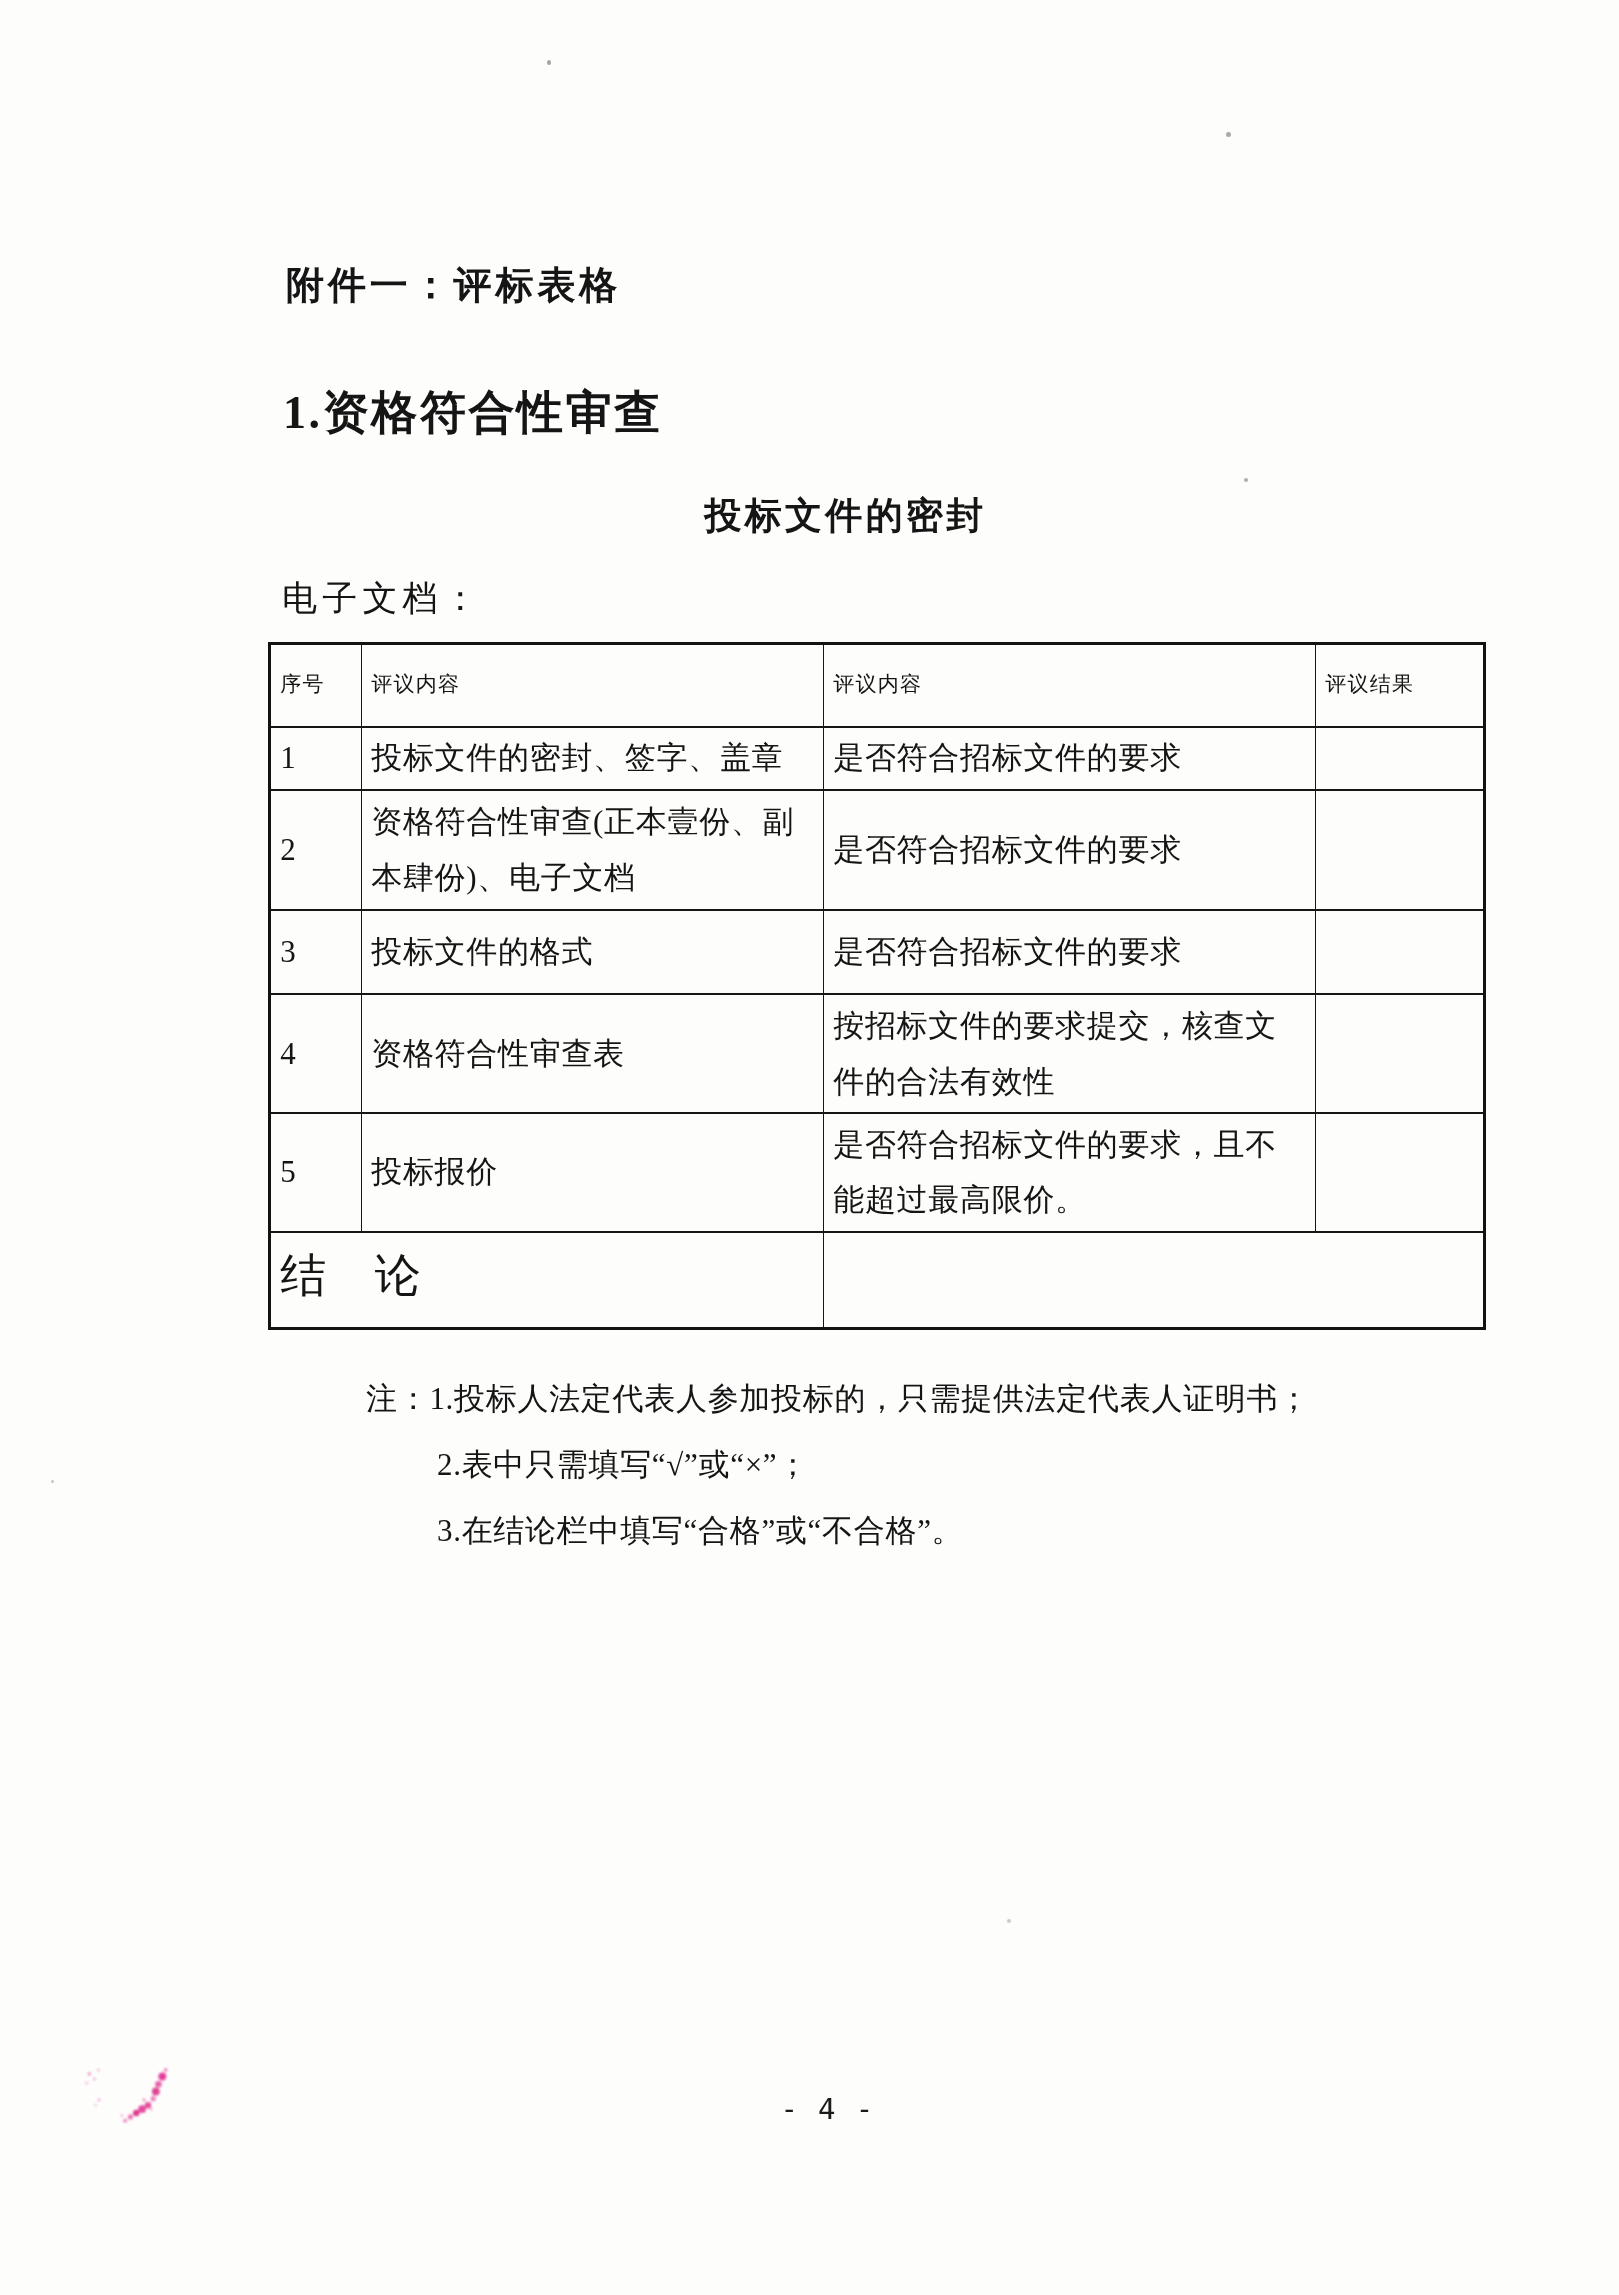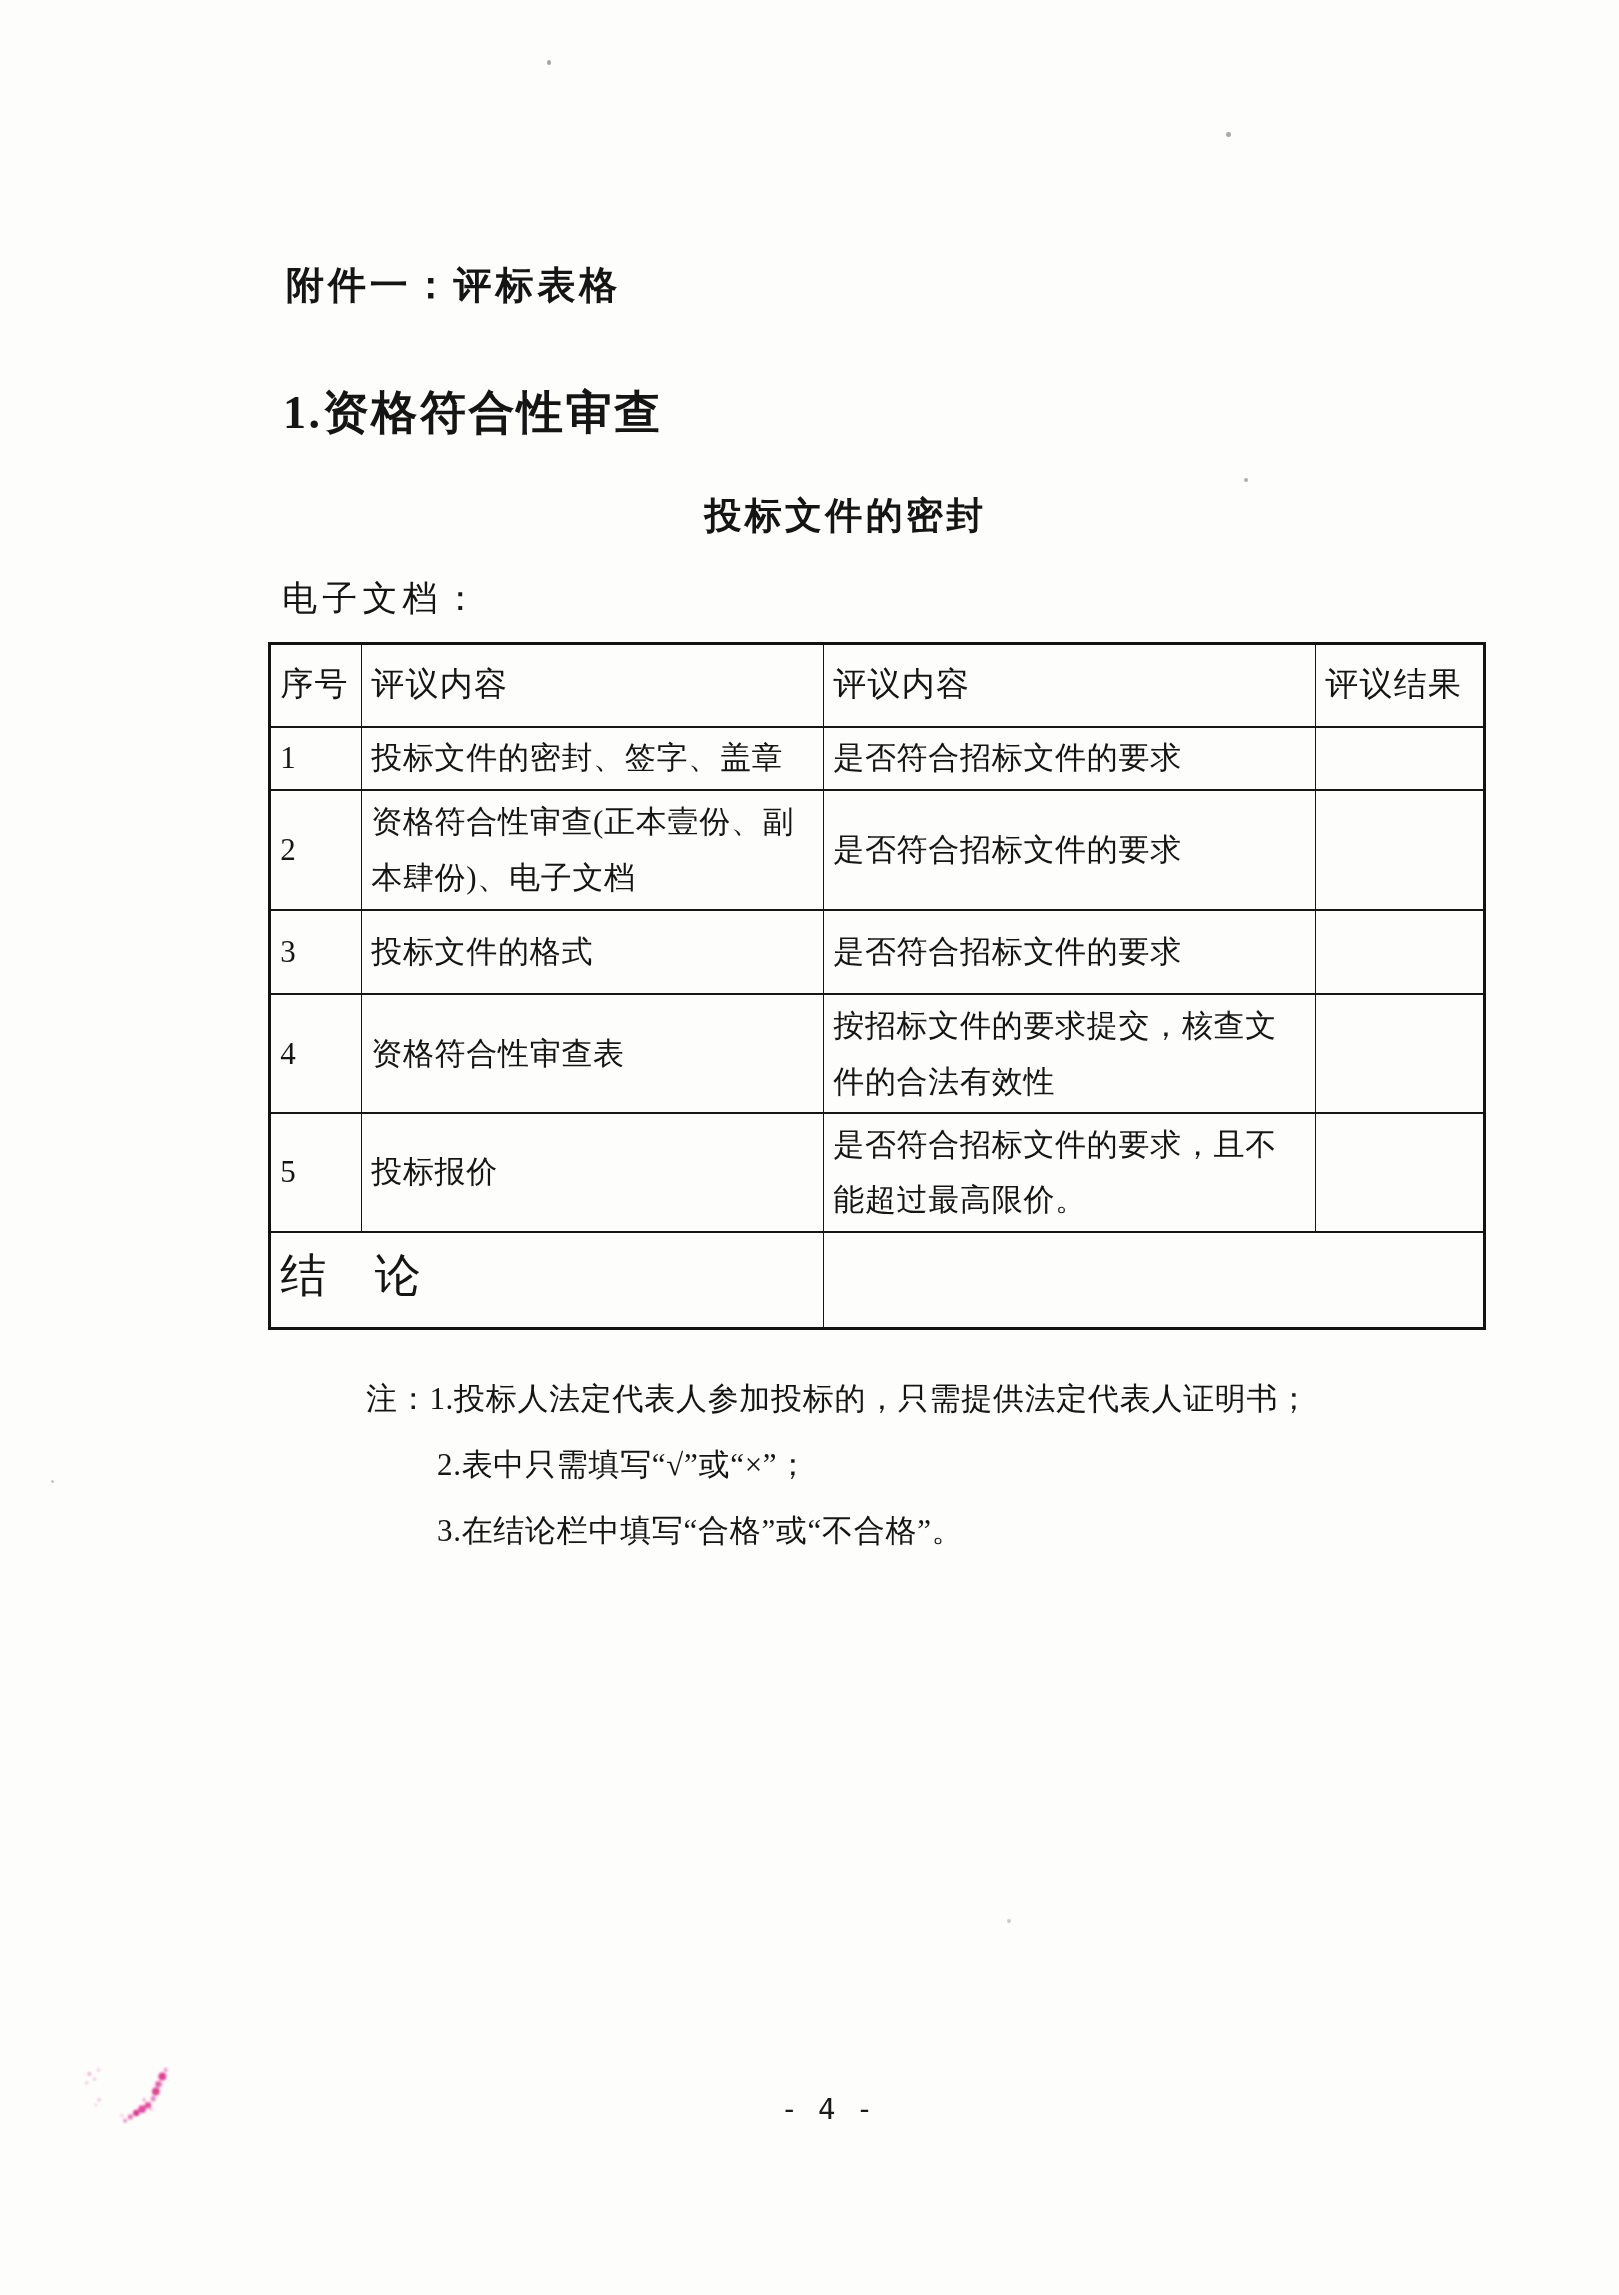--- a/index.html
+++ b/index.html
@@ -46,21 +46,21 @@
     border-top-width:2.6px;
     border-bottom-width:2.6px;
     padding:2.6px 9.2px;
     vertical-align:middle;
     overflow:hidden;
     font-weight:normal;
     text-align:left;
     color:#151515;
   }
   table.qual-table{border:3.3px solid #131313;}
-  th.hdr{ text-align:center;font-weight:bold;font-size:33px;letter-spacing:1.3px;height:76px;}
+  th.hdr{ text-align:center;font-weight:bold;font-size:21px;letter-spacing:1.3px;height:76px;}
   td.num-cell{padding-left:23.6px;}
   td.content-cell{padding-left:35px;letter-spacing:0.7px;}
   td.criteria-cell{padding-left:19.6px;letter-spacing:0.7px;}
   td.result-cell{}
   tr.r1 td{height:55px;}
   tr.r2 td{height:113px;}
   tr.r3 td{height:77px;}
   tr.r4 td{height:111px;}
   tr.r5 td{height:109px;}
   tr.concl td{height:89px;vertical-align:top;}

